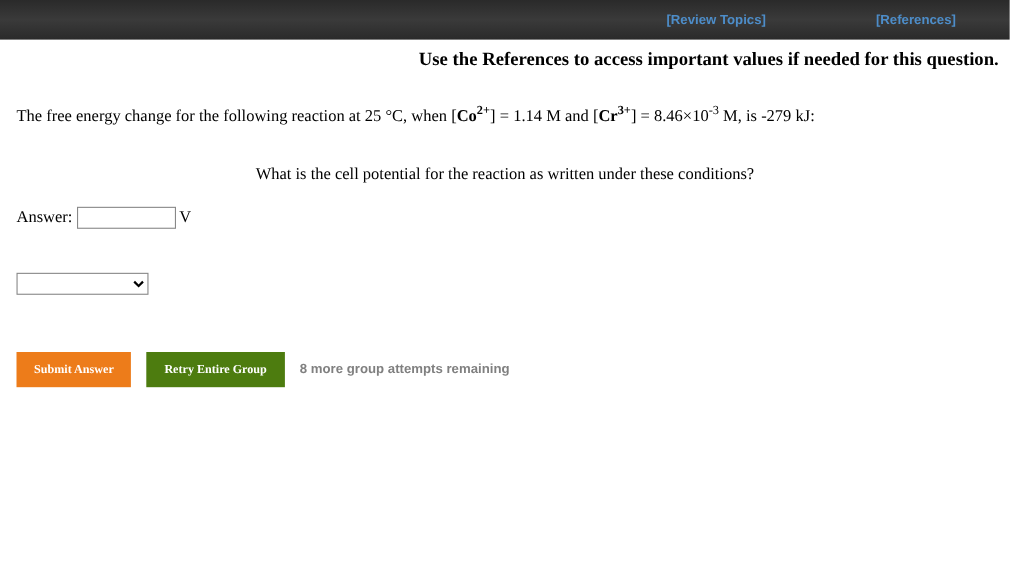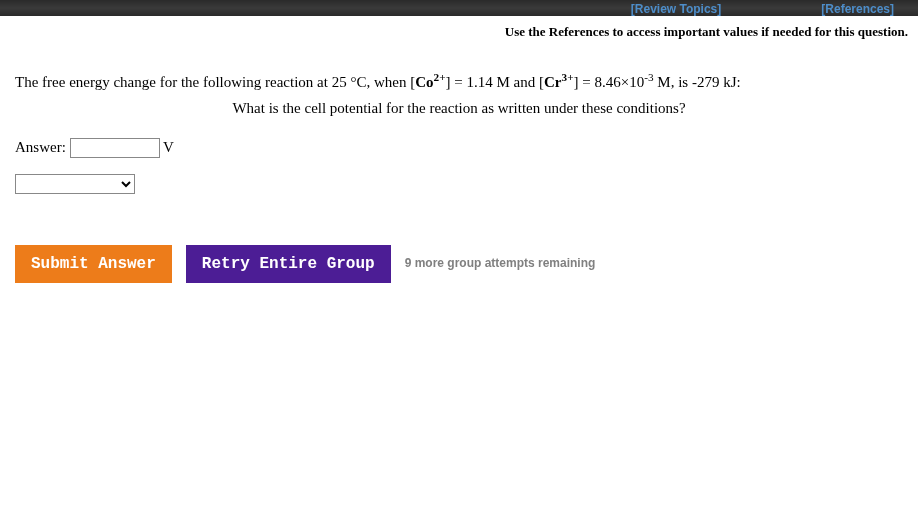--- a/index.html
+++ b/index.html
@@ -9,59 +9,59 @@
     }
     body {
       font-family: "Times New Roman", Times, serif;
       font-size: 14px;
       width: 918px;
       height: 517px;
       background: #fff;
       color: #000;
     }
     .top-bar {
-      height: 16px;
+      height: 36px;
       background: linear-gradient(to bottom, #2a2a2a 0%, #3a3a3a 50%, #2a2a2a 100%);
       display: flex;
       justify-content: flex-end;
-      align-items: flex-end;
-      padding-right: 24px;
+      align-items: center;
+      padding-right: 49px;
     }
     .top-bar a {
       color: #4d8dc9;
       font-size: 12px;
       font-weight: bold;
       font-family: Arial, sans-serif;
       text-decoration: none;
       margin-left: 100px;
     }
     .instruction {
       text-align: right;
-      font-size: 13px;
+      font-size: 17px;
       font-weight: bold;
       padding: 8px 10px 0 4px;
     }
     .content {
       padding: 30px 15px 15px 15px;
       font-size: 15px;
       line-height: 1.6;
     }
     .intro {
-      margin-bottom: 2px;
+      margin-bottom: 29px;
     }
     .equation {
       font-weight: bold;
       margin-bottom: 18px;
     }
     .question1 {
       margin-bottom: 15px;
       text-align: center;
     }
     .answer-row {
-      margin-bottom: 12px;
+      margin-bottom: 36px;
     }
     .answer-row input {
       width: 90px;
       height: 20px;
       border: 1px solid #888;
       font-family: inherit;
       font-size: 13px;
       padding: 0 2px;
       vertical-align: baseline;
     }
@@ -77,33 +77,33 @@
       vertical-align: baseline;
       background: #fff;
     }
     .button-row {
       display: flex;
       align-items: center;
       gap: 14px;
       margin-top: 50px;
     }
     .btn {
-      font-family: Liberation Mono, monospace;
-      font-size: 16px;
+      font-family: Liberation Serif, serif;
+      font-size: 11px;
       font-weight: bold;
       padding: 10px 16px;
       border: none;
       cursor: pointer;
       color: #fff;
     }
     .btn-primary {
       background: #ed7c1a;
     }
     .btn-secondary {
-      background: #4c1d95;
+      background: #4d7c0f;
     }
     .attempts {
       font-family: Arial, sans-serif;
       font-size: 12px;
       font-weight: bold;
       color: #808080;
     }
     sup {
       font-size: 0.75em;
       vertical-align: super;
@@ -137,16 +137,16 @@
 
   <div class="question2">
     <select>
       <option></option>
     </select>
   </div>
 
   <div class="button-row">
     <button class="btn btn-primary">Submit Answer</button>
     <button class="btn btn-secondary">Retry Entire Group</button>
-    <span class="attempts">9 more group attempts remaining</span>
+    <span class="attempts">8 more group attempts remaining</span>
   </div>
 
 </div>
 
 </body></html>

